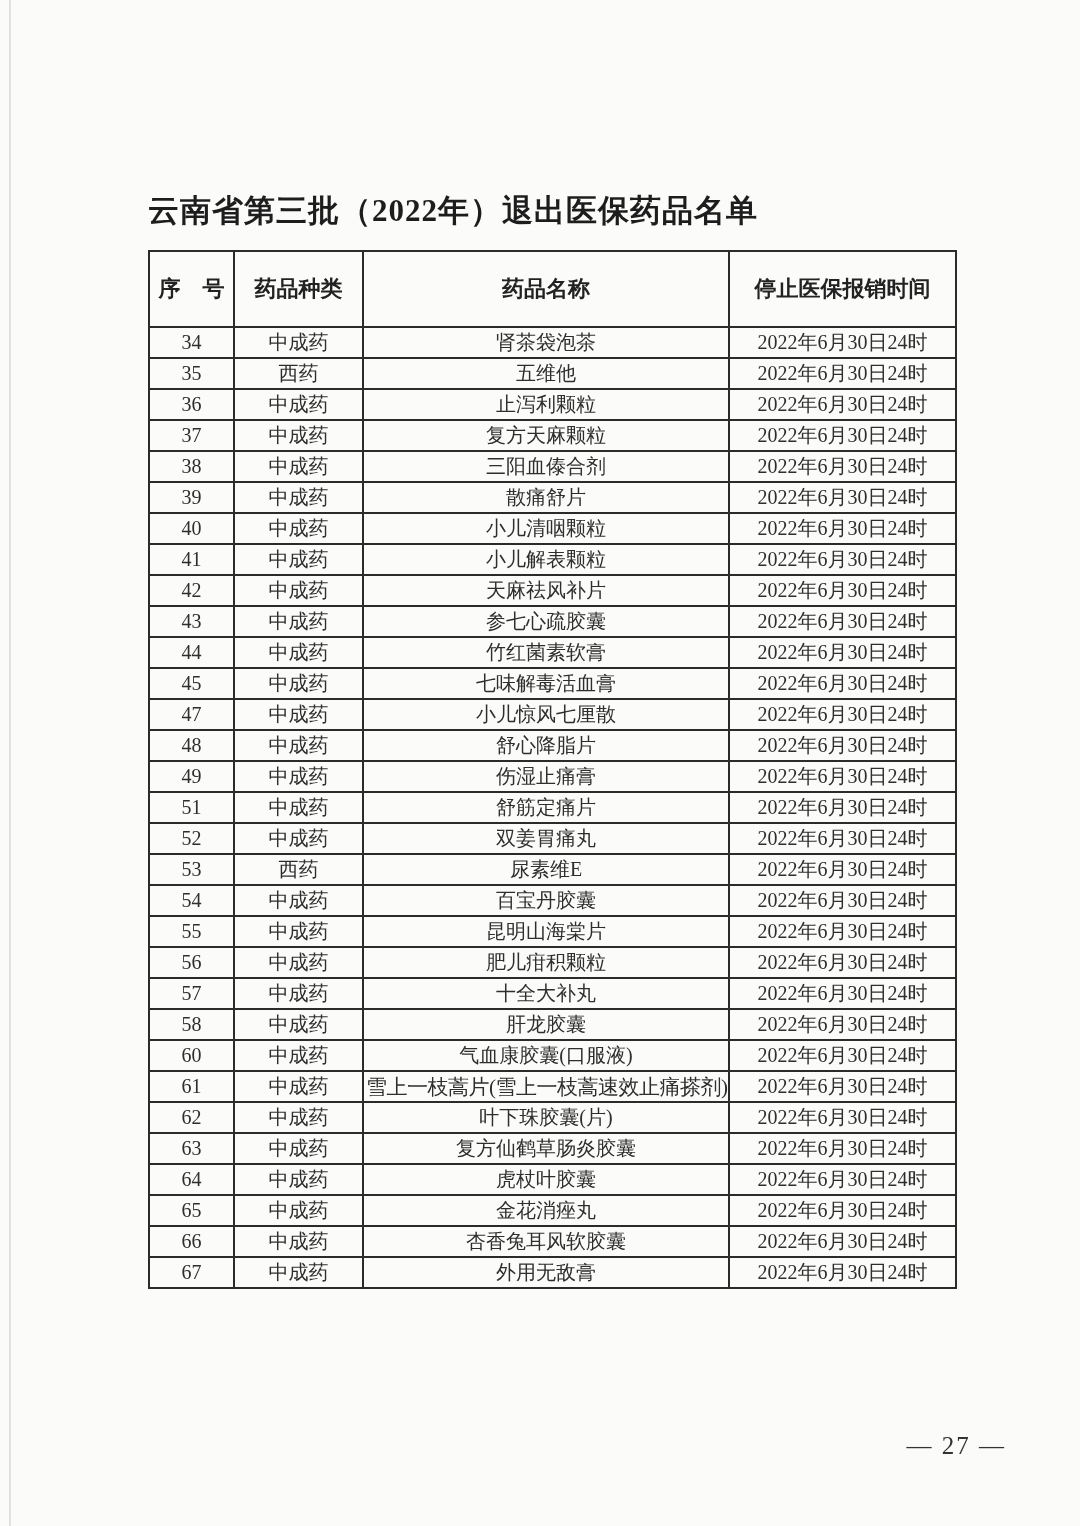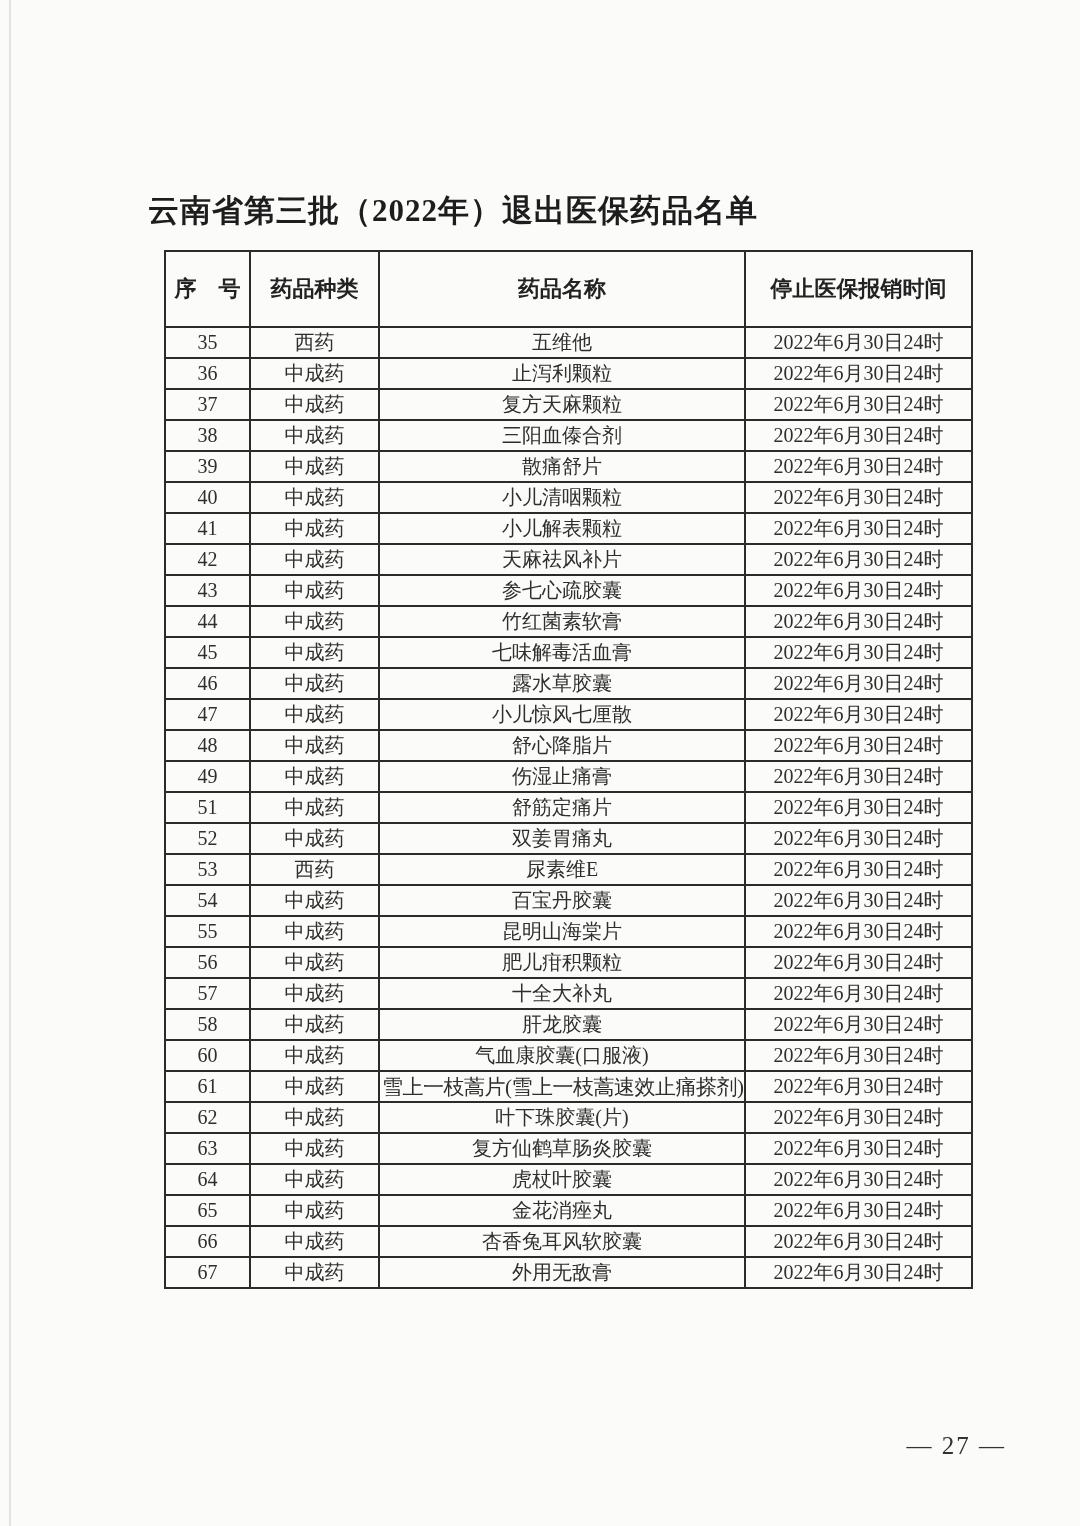--- a/index.html
+++ b/index.html
@@ -22,21 +22,21 @@
     left: 148px; top: 190px;
     width: 807px;
     text-align: left;
     font-size: 31px;
     font-weight: bold;
     letter-spacing: 1px;
     color: #1d1d1d;
   }
   table.drug-table {
     position: absolute;
-    left: 164px; top: 250px;
+    left: 148px; top: 250px;
     width: 807px;
     border-collapse: collapse;
     table-layout: fixed;
   }
   table.drug-table th,
   table.drug-table td {
     border: 2px solid #2b2b2b;
     text-align: center;
     vertical-align: middle;
     overflow: hidden;
@@ -85,20 +85,26 @@
   </colgroup>
   <thead>
     <tr>
       <th>序　号</th>
       <th>药品种类</th>
       <th>药品名称</th>
       <th>停止医保报销时间</th>
     </tr>
   </thead>
   <tbody id="table-body">
+  <tr>
+    <td class="cell-no">34</td>
+    <td class="cell-category">中成药</td>
+    <td class="cell-name">肾茶袋泡茶</td>
+    <td class="cell-stop-time">2022年6月30日24时</td>
+  </tr>
 
   <tr>
     <td class="cell-no">35</td>
     <td class="cell-category">西药</td>
     <td class="cell-name">五维他</td>
     <td class="cell-stop-time">2022年6月30日24时</td>
   </tr>
 
   <tr>
     <td class="cell-no">36</td>
@@ -163,26 +169,20 @@
     <td class="cell-stop-time">2022年6月30日24时</td>
   </tr>
 
   <tr>
     <td class="cell-no">45</td>
     <td class="cell-category">中成药</td>
     <td class="cell-name">七味解毒活血膏</td>
     <td class="cell-stop-time">2022年6月30日24时</td>
   </tr>
 
-  <tr>
-    <td class="cell-no">46</td>
-    <td class="cell-category">中成药</td>
-    <td class="cell-name">露水草胶囊</td>
-    <td class="cell-stop-time">2022年6月30日24时</td>
-  </tr>
 
   <tr>
     <td class="cell-no">47</td>
     <td class="cell-category">中成药</td>
     <td class="cell-name">小儿惊风七厘散</td>
     <td class="cell-stop-time">2022年6月30日24时</td>
   </tr>
 
   <tr>
     <td class="cell-no">48</td>

